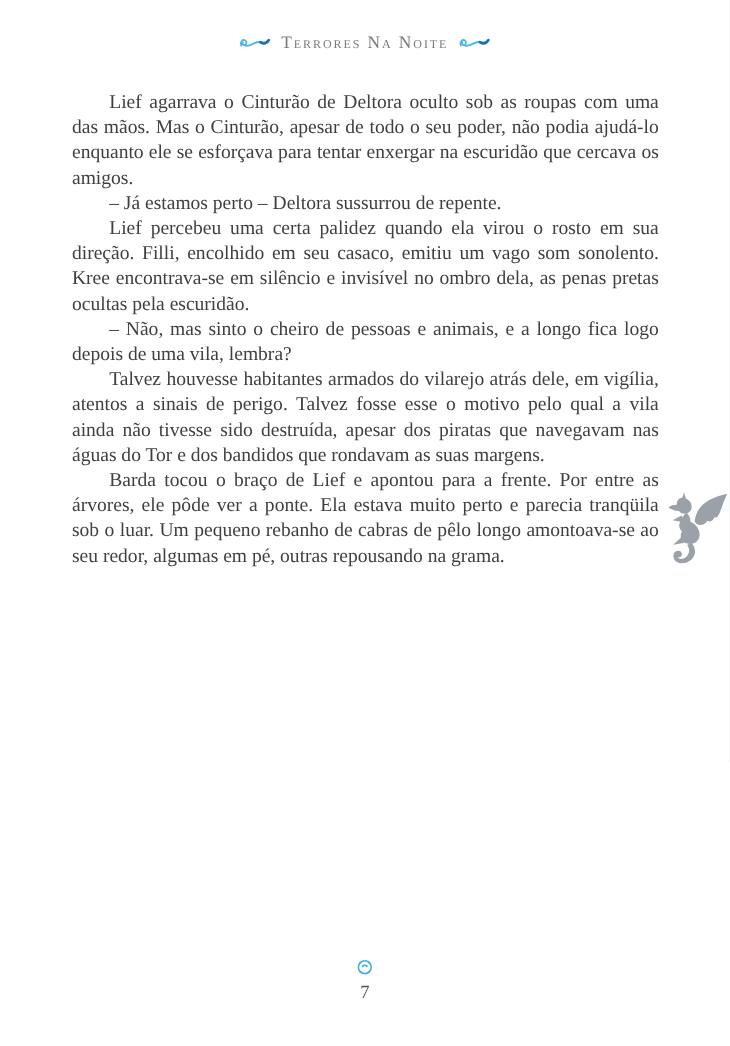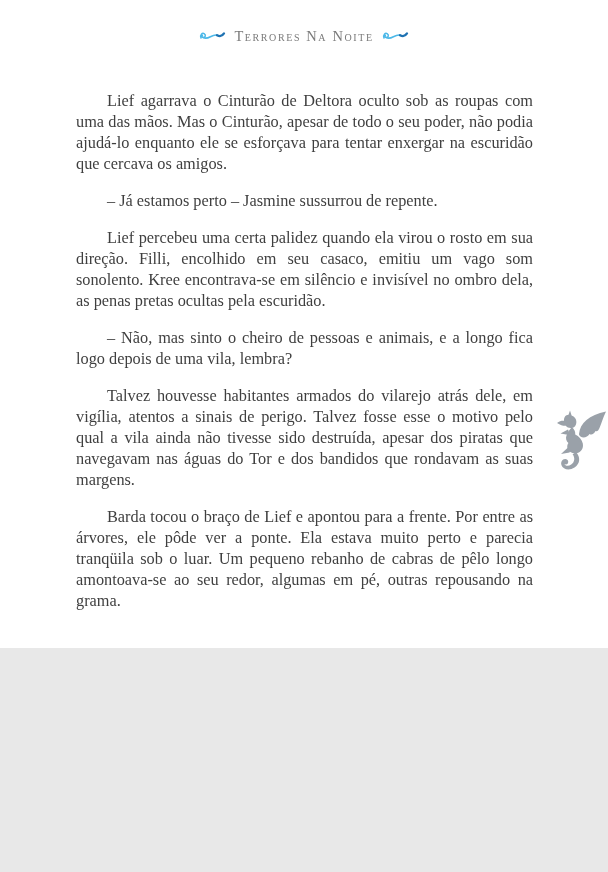--- a/index.html
+++ b/index.html
@@ -1,20 +1,20 @@
 <!DOCTYPE html>
 <html lang="pt-BR"><head>
 <meta charset="utf-8">
 <style>
   * { margin: 0; padding: 0; box-sizing: border-box; }
   html, body { background: #e8e8e8; }
   .page {
     position: relative;
     width: 608px;
-    height: 648px;
+    height: 872px;
     background: #ffffff;
     overflow: hidden;
     font-family: "Liberation Serif", "DejaVu Serif", serif;
   }
   .running-header {
     position: absolute;
     top: 28px;
     left: 0; right: 0;
     display: flex;
     justify-content: center;
@@ -34,21 +34,21 @@
     top: 74px;
     left: 60px;
     width: 489px;
     color: #3f3f3f;
   }
   .body-text p {
     font-size: 16.3px;
     line-height: 21px;
     text-align: justify;
     text-indent: 31px;
-    margin: 16px;
+    margin: 0;
   }
   .dragon-deco {
     position: absolute;
     top: 410px;
     right: 1px;
     width: 54px;
     height: 64px;
   }
   .footer {
     position: absolute;
@@ -77,21 +77,21 @@
     <div class="title">Terrores Na Noite</div>
     <svg class="swirl" viewBox="0 0 27 13" aria-hidden="true">
       <path d="M2,8 C0.8,4.8 3.2,2.4 5.4,3.8 C7.2,5 6.2,8 4,7.4 C3,7.2 2.6,6 3.4,5.4" fill="none" stroke-width="1.5" stroke-linecap="round" stroke="#4cb8e8"></path>
       <path d="M4.5,7.5 C9,10.5 13,3.5 18.5,5.2" fill="none" stroke-width="1.6" stroke-linecap="round" stroke="#4cb8e8"></path>
       <path d="M18,5.2 C20.5,6.6 23.2,6.2 25,3.4" fill="none" stroke-width="2.3" stroke-linecap="round" stroke="#1f72b2"></path>
     </svg>
   </div>
 
   <div class="body-text">
     <p>Lief agarrava o Cinturão de Deltora oculto sob as roupas com uma das mãos. Mas o Cinturão, apesar de todo o seu poder, não podia ajudá-lo enquanto ele se esforçava para tentar enxergar na escuridão que cercava os amigos.</p>
-    <p>– Já estamos perto – Jasmine sussurrou de repente.</p>
+    <p>– Já estamos perto – Deltora sussurrou de repente.</p>
     <p>Lief percebeu uma certa palidez quando ela virou o rosto em sua direção. Filli, encolhido em seu casaco, emitiu um vago som sonolento. Kree encontrava-se em silêncio e invisível no ombro dela, as penas pretas ocultas pela escuridão.</p>
     <p>– Não, mas sinto o cheiro de pessoas e animais, e a longo fica logo depois de uma vila, lembra?</p>
     <p>Talvez houvesse habitantes armados do vilarejo atrás dele, em vigília, atentos a sinais de perigo. Talvez fosse esse o motivo pelo qual a vila ainda não tivesse sido destruída, apesar dos piratas que navegavam nas águas do Tor e dos bandidos que rondavam as suas margens.</p>
     <p>Barda tocou o braço de Lief e apontou para a frente. Por entre as árvores, ele pôde ver a ponte. Ela estava muito perto e parecia tranqüila sob o luar. Um pequeno rebanho de cabras de pêlo longo amontoava-se ao seu redor, algumas em pé, outras repousando na grama.</p>
   </div>
 
   <svg class="dragon-deco" viewBox="0 0 54 64" aria-hidden="true">
     <g fill="#9aa1a9">
 
       <path d="M26,24 C27,13 36,5 53,1.5 C50,8 48.6,13 46.5,18 C45.5,20.5 44,22 42.5,21 C41,24 38.5,25.5 36.5,24 C34.5,27.5 30,28.5 27.5,26.5 C26.5,25.8 26,25 26,24 Z"></path>

